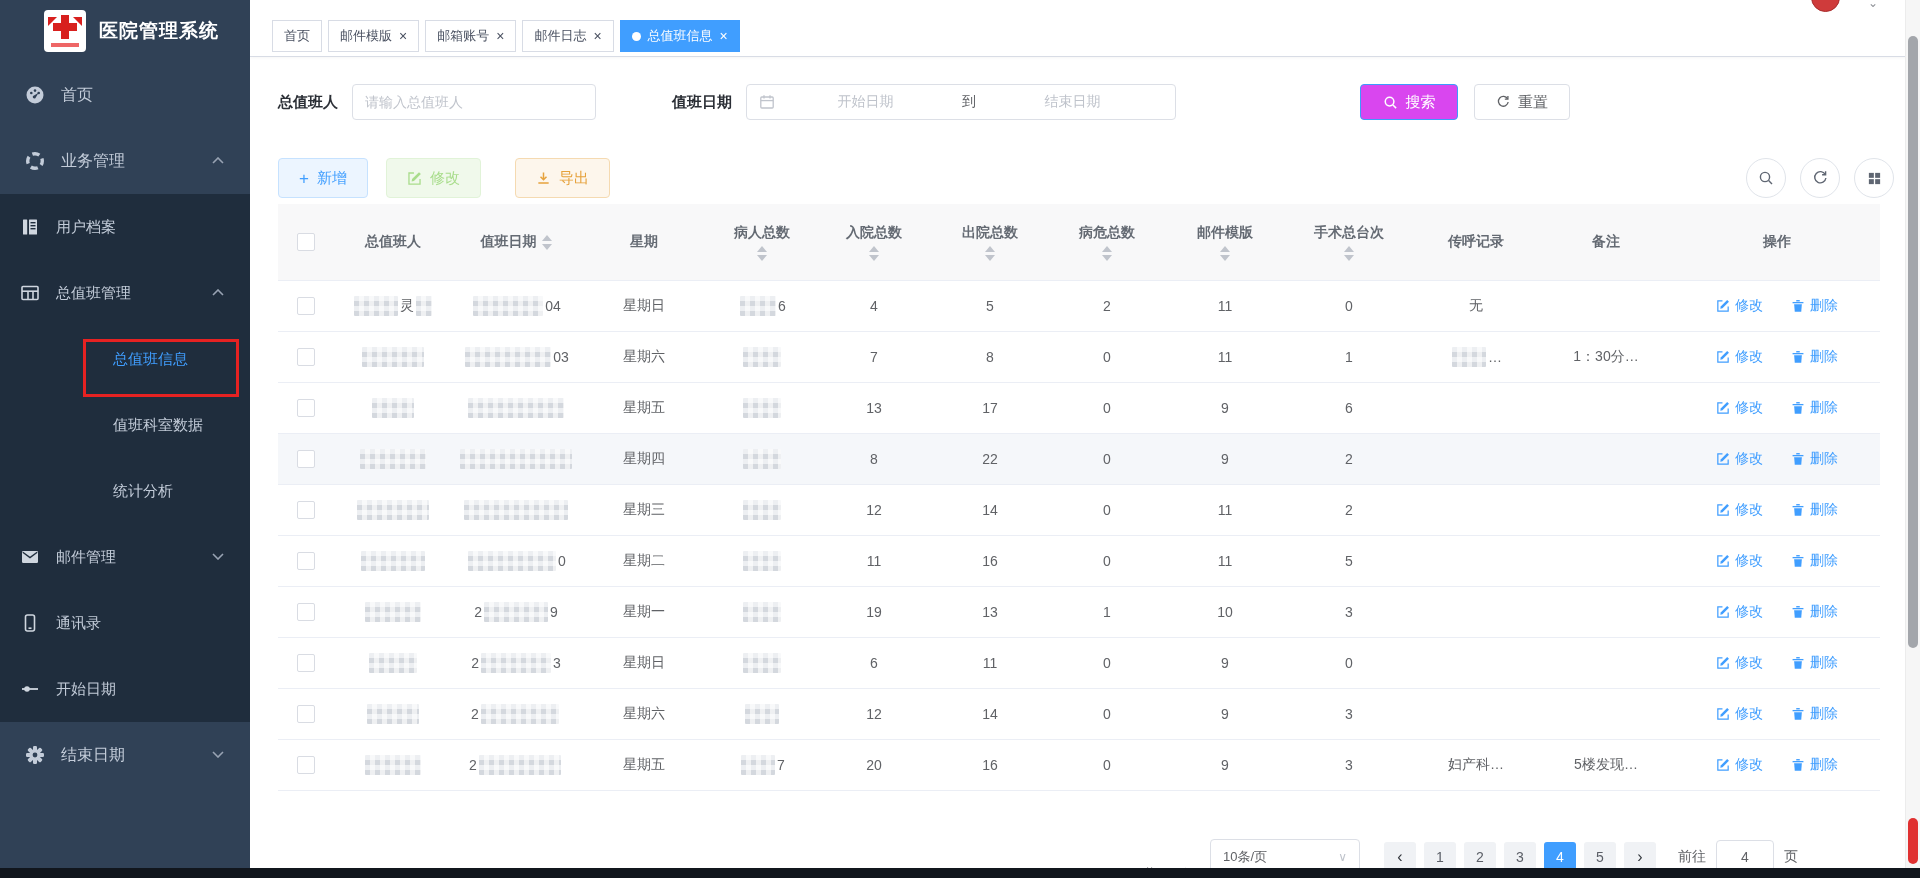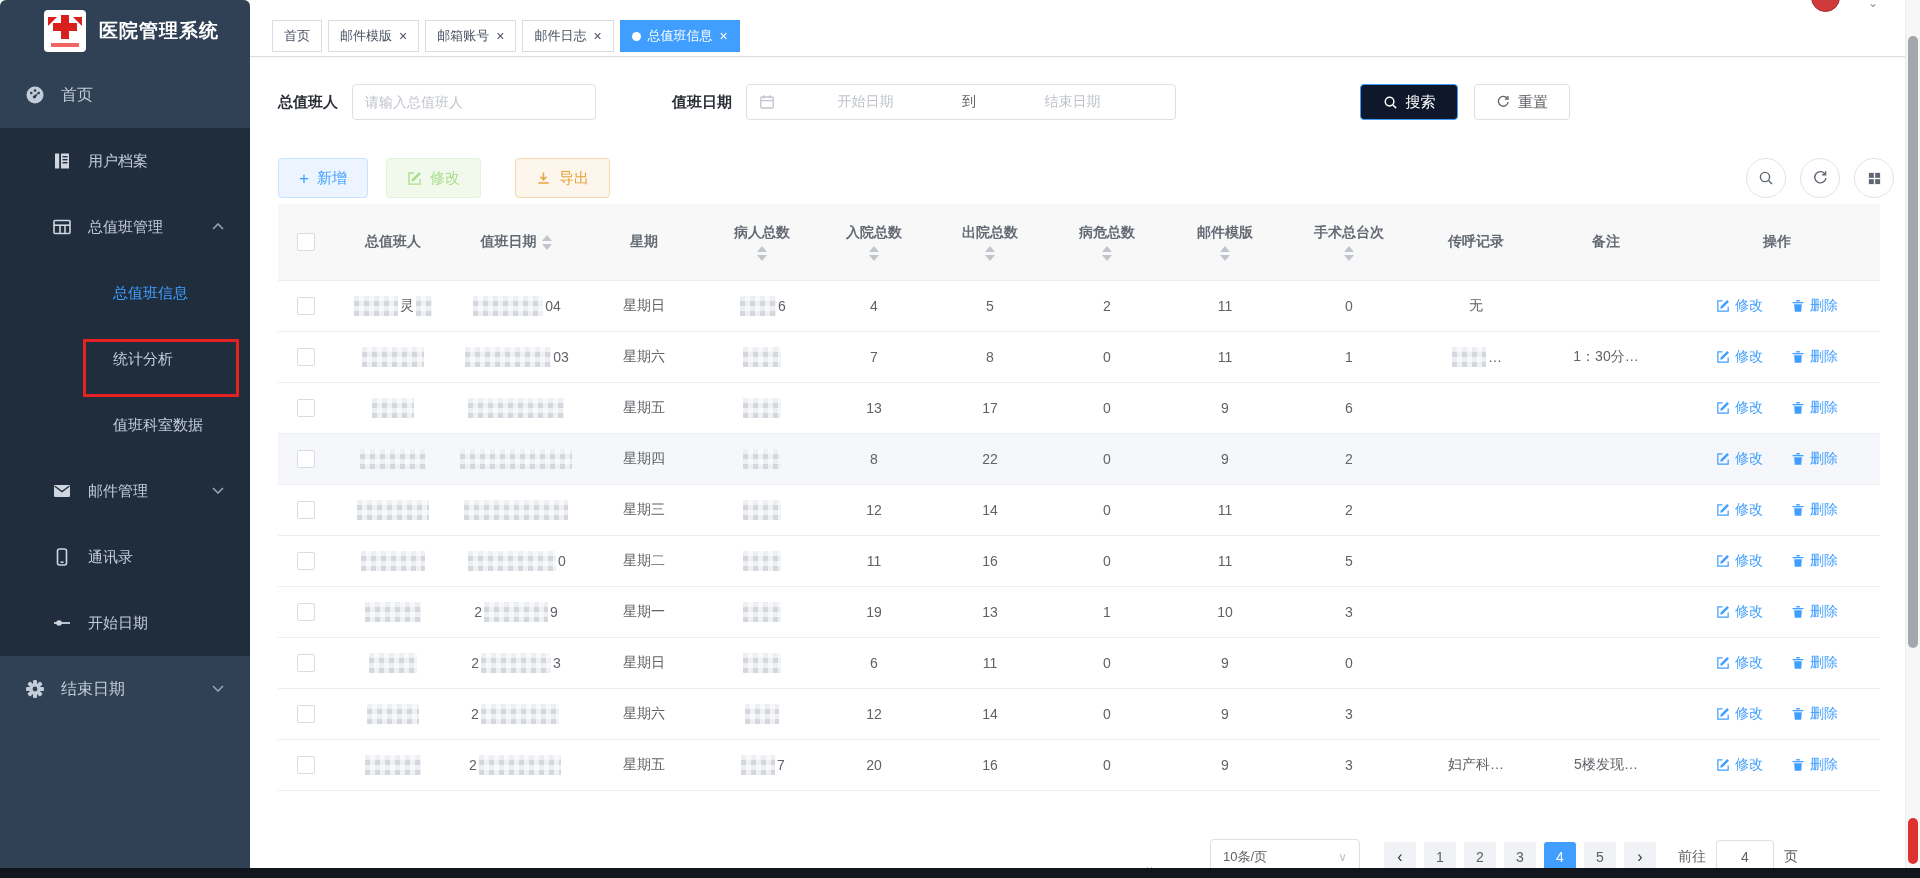--- a/index.html
+++ b/index.html
@@ -1,32 +1,32 @@
 <!DOCTYPE html>
 <html><head>
 <meta charset="utf-8">
 <style>
   html,body{margin:0;padding:0;width:1920px;height:878px;overflow:hidden;
     font-family:"Liberation Sans","DejaVu Sans",sans-serif;background:#fff;}
   .app{position:relative;width:1920px;height:878px;display:flex;}
 
   
-  .sidebar{width:250px;flex-shrink:0;background:#304156;position:relative;z-index:2;border-radius:6px;}
+  .sidebar{width:250px;flex-shrink:0;background:#304156;position:relative;z-index:2;}
   .s-header{height:62px;display:flex;align-items:center;padding-left:44px;gap:13px;}
   .logo-box{width:42px;height:42px;background:#fff;border-radius:4px;position:relative;}
   .logo-box .bar-v{position:absolute;left:17px;top:5px;width:8px;height:24px;background:#d8201e;}
   .logo-box .bar-h{position:absolute;left:9px;top:13px;width:24px;height:8px;background:#d8201e;}
   .logo-box .wing-l{position:absolute;left:4px;top:7px;width:0;height:0;border-top:9px solid #d8201e;border-right:9px solid transparent;}
   .logo-box .wing-r{position:absolute;right:4px;top:7px;width:0;height:0;border-top:9px solid #d8201e;border-left:9px solid transparent;}
   .logo-box .txt{position:absolute;left:7px;bottom:5px;width:28px;height:4px;background:#e66;}
   .s-title{color:#fff;font-size:19px;font-weight:700;letter-spacing:1px;}
   .mi{display:flex;align-items:center;position:relative;color:#c3ccd9;cursor:pointer;}
   .mi .micon{width:20px;height:20px;margin-right:16px;flex-shrink:0;}
   .mi.top{height:66px;padding-left:25px;font-size:16px;}
-  .mi.sub1{height:66px;padding-left:52px;font-size:15px;}
+  .mi.sub1{height:66px;padding-left:20px;font-size:15px;}
   .mi.sub2{height:66px;padding-left:113px;font-size:15px;}
   .mi .chev{position:absolute;right:26px;top:50%;margin-top:-4px;}
   .subwrap{background:#1f2d3d;}
   .mi.active{color:#409eff;}
   .anno-box{position:absolute;left:83px;top:339px;width:150px;height:52px;border:3px solid #e62222;z-index:5;pointer-events:none;}
 
   
   .main{flex:1;position:relative;background:#fff;min-width:0;}
   .navbar{height:16px;background:#fff;position:relative;overflow:hidden;}
   .avatar{position:absolute;right:80px;top:-17px;width:27px;height:27px;border-radius:50%;background:#cf3b3b;border:1px solid #a82c2c;}
@@ -42,21 +42,21 @@
   
   .filter-row{display:flex;align-items:center;width:1292px;}
   .f-label{font-size:15px;font-weight:700;color:#2b2f36;margin-right:14px;white-space:nowrap;}
   .f-label.second{margin-left:76px;}
   .f-input{width:244px;height:36px;border:1px solid #dcdfe6;border-radius:4px;padding:0 12px;font-size:14px;color:#606266;outline:none;box-sizing:border-box;}
   .f-input::placeholder{color:#c0c4cc;}
   .date-box{width:430px;height:36px;border:1px solid #dcdfe6;border-radius:4px;display:flex;align-items:center;padding:0 12px;box-sizing:border-box;cursor:pointer;background:#fff;}
   .date-box .ph{flex:1;text-align:center;color:#bfc3cb;font-size:14px;}
   .date-box .sep{color:#606266;font-size:14px;padding:0 6px;}
   .btn{display:inline-flex;align-items:center;justify-content:center;gap:8px;border-radius:4px;font-size:15px;cursor:pointer;box-sizing:border-box;}
-  .btn-search{margin-left:auto;width:98px;height:36px;background:#0f172a;color:#fff;border:1px solid #3d9bfc;}
+  .btn-search{margin-left:auto;width:98px;height:36px;background:#d946ef;color:#fff;border:1px solid #3d9bfc;}
   .btn-reset{margin-left:16px;width:96px;height:36px;background:#fff;color:#606266;border:1px solid #dcdfe6;}
 
   
   .toolbar{display:flex;align-items:center;margin-top:38px;}
   .tb-btn{height:40px;display:inline-flex;align-items:center;justify-content:center;gap:8px;border-radius:4px;font-size:15px;cursor:pointer;box-sizing:border-box;padding:0 20px;}
   .tb-add{background:#ecf5ff;border:1px solid #c6e2ff;color:#409eff;}
   .tb-add .plus{font-size:17px;line-height:1;}
   .tb-edit{background:#f0f9eb;border:1px solid #e1f3d8;color:#a9dd8c;margin-left:18px;}
   .tb-export{background:#fdf6ec;border:1px solid #f5dab1;color:#e6a23c;margin-left:34px;}
   .circ{width:38px;height:38px;border-radius:50%;border:1px solid #e0e4ea;display:flex;align-items:center;justify-content:center;color:#5f6672;cursor:pointer;background:#fff;}
@@ -124,20 +124,33 @@
             <circle cx="10" cy="10" r="8.5" fill="#c3ccd9"></circle>
             <circle cx="6.3" cy="8" r="1.3" fill="#304156"></circle>
             <circle cx="10" cy="5.6" r="1.3" fill="#304156"></circle>
             <circle cx="13.7" cy="8" r="1.3" fill="#304156"></circle>
             <path d="M9 10.4l4.6-2.7-2.7 4.6a1.6 1.6 0 11-1.9-1.9z" fill="#304156"></path>
           </svg>
       </span>
       <span>首页</span>
     </div>
 
+    <div class="mi top">
+      <span class="micon">
+        <svg viewBox="0 0 20 20" width="20" height="20">
+            <circle cx="10" cy="10" r="7.3" fill="none" stroke="#c3ccd9" stroke-width="3.4" stroke-dasharray="7.3 4.2" stroke-dashoffset="3"></circle>
+          </svg>
+      </span>
+      <span>业务管理</span>
+      <span class="chev">
+        <svg width="12" height="7" viewBox="0 0 12 7">
+            <path d="M1 6l5-5 5 5" stroke="#98a3b3" stroke-width="1.6" fill="none"></path>
+          </svg>
+      </span>
+    </div>
 
     <div class="subwrap">
       <div class="mi sub1">
         <span class="micon">
           <svg viewBox="0 0 20 20" width="20" height="20">
               <rect x="3" y="2.5" width="4.2" height="15" rx="0.5" fill="#cfd6df"></rect>
               <rect x="9" y="2.5" width="8" height="15" rx="0.5" fill="#cfd6df"></rect>
               <rect x="10.5" y="5" width="5" height="1.4" fill="#1f2d3d"></rect>
               <rect x="10.5" y="8" width="5" height="1.4" fill="#1f2d3d"></rect>
               <rect x="10.5" y="11" width="5" height="1.4" fill="#1f2d3d"></rect>
@@ -160,24 +173,24 @@
           <svg width="12" height="7" viewBox="0 0 12 7">
               <path d="M1 6l5-5 5 5" stroke="#98a3b3" stroke-width="1.6" fill="none"></path>
             </svg>
         </span>
       </div>
 
       <div class="mi sub2 active">
         <span>总值班信息</span>
       </div>
       <div class="mi sub2">
+        <span>值班科室数据</span>
+      </div>
+      <div class="mi sub2">
         <span>统计分析</span>
-      </div>
-      <div class="mi sub2">
-        <span>值班科室数据</span>
       </div>
 
 
       <div class="mi sub1">
         <span class="micon">
           <svg viewBox="0 0 20 20" width="20" height="20">
               <rect x="2" y="4" width="16" height="12" rx="1.2" fill="#cfd6df"></rect>
               <path d="M2.8 5.2l7.2 5.4 7.2-5.4" stroke="#1f2d3d" stroke-width="1.4" fill="none"></path>
             </svg>
         </span>

